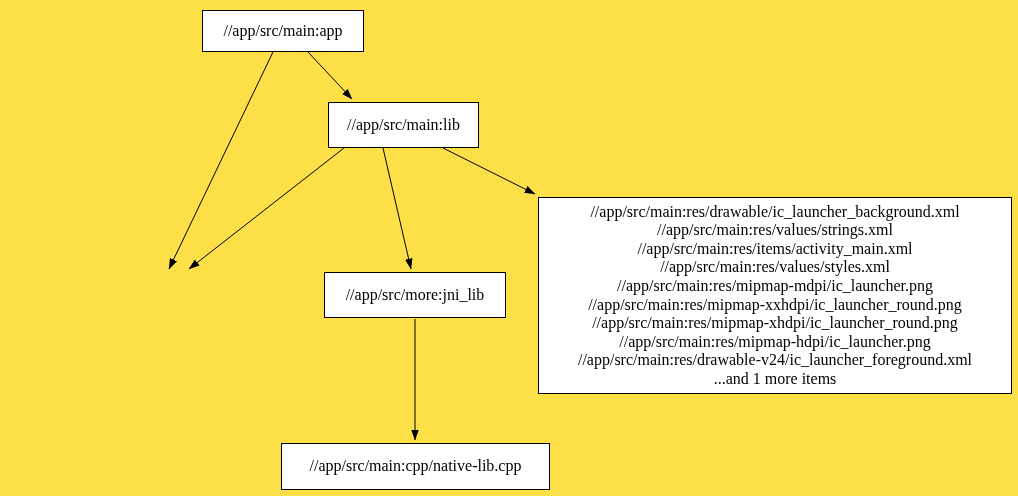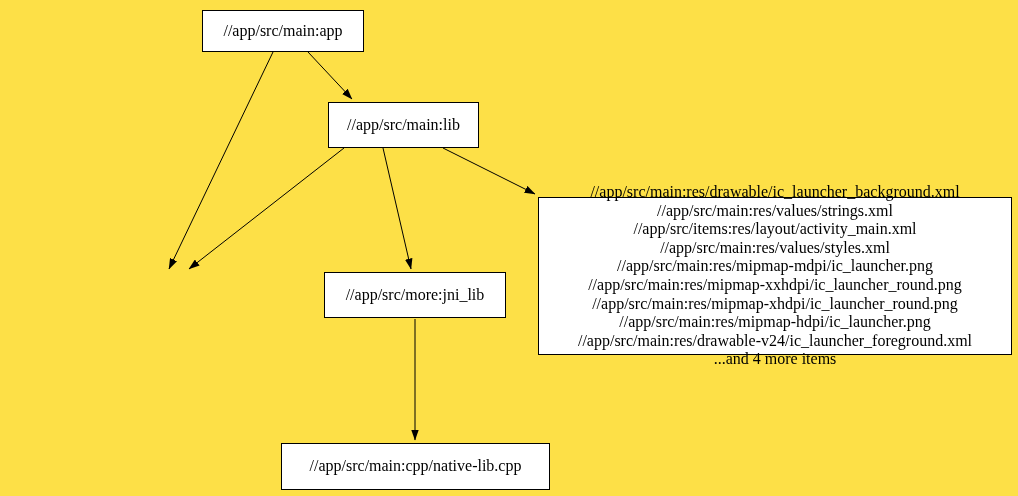--- a/index.html
+++ b/index.html
@@ -43,21 +43,21 @@
     padding: 4px 6px;
   }
   .node.multiline span {
     display: block;
     line-height: 18.6px;
   }
   #node-app            { left: 202px; top: 10px;  width: 162px; height: 42px; }
   #node-lib            { left: 302px; top: 102px; width: 151px; height: 46px; margin-left: 26px; }
   #node-manifest       { left: 8px;   top: 272px; width: 290px; height: 46px; }
   #node-jni-lib        { left: 324px; top: 272px; width: 182px; height: 46px; }
-  #node-res-files      { left: 538px; top: 197px; width: 474px; height: 158px; }
+  #node-res-files      { left: 538px; top: 197px; width: 474px; height: 197px; }
   #node-native-lib-cpp { left: 281px; top: 443px; width: 269px; height: 47px; }
 </style>
 </head>
 <body>
 
 <div class="canvas">
 
   <svg class="edges-layer" viewBox="0 0 1018 496" xmlns="http://www.w3.org/2000/svg">
     <defs>
       <marker id="arrowhead" viewBox="0 0 10 7" refX="9.5" refY="3.5" markerWidth="11" markerHeight="8" orient="auto" markerUnits="userSpaceOnUse">
@@ -81,27 +81,27 @@
   </div>
 
 
   <div class="node" id="node-jni-lib">
     <span>//app/src/more:jni_lib</span>
   </div>
 
   <div class="node multiline" id="node-res-files">
     <span>//app/src/main:res/drawable/ic_launcher_background.xml</span>
     <span>//app/src/main:res/values/strings.xml</span>
-    <span>//app/src/items:res/layout/activity_main.xml</span>
+    <span>//app/src/main:res/items/activity_main.xml</span>
     <span>//app/src/main:res/values/styles.xml</span>
     <span>//app/src/main:res/mipmap-mdpi/ic_launcher.png</span>
     <span>//app/src/main:res/mipmap-xxhdpi/ic_launcher_round.png</span>
     <span>//app/src/main:res/mipmap-xhdpi/ic_launcher_round.png</span>
     <span>//app/src/main:res/mipmap-hdpi/ic_launcher.png</span>
     <span>//app/src/main:res/drawable-v24/ic_launcher_foreground.xml</span>
-    <span>...and 4 more items</span>
+    <span>...and 1 more items</span>
   </div>
 
   <div class="node" id="node-native-lib-cpp">
     <span>//app/src/main:cpp/native-lib.cpp</span>
   </div>
 
 </div>
 
 </body></html>

